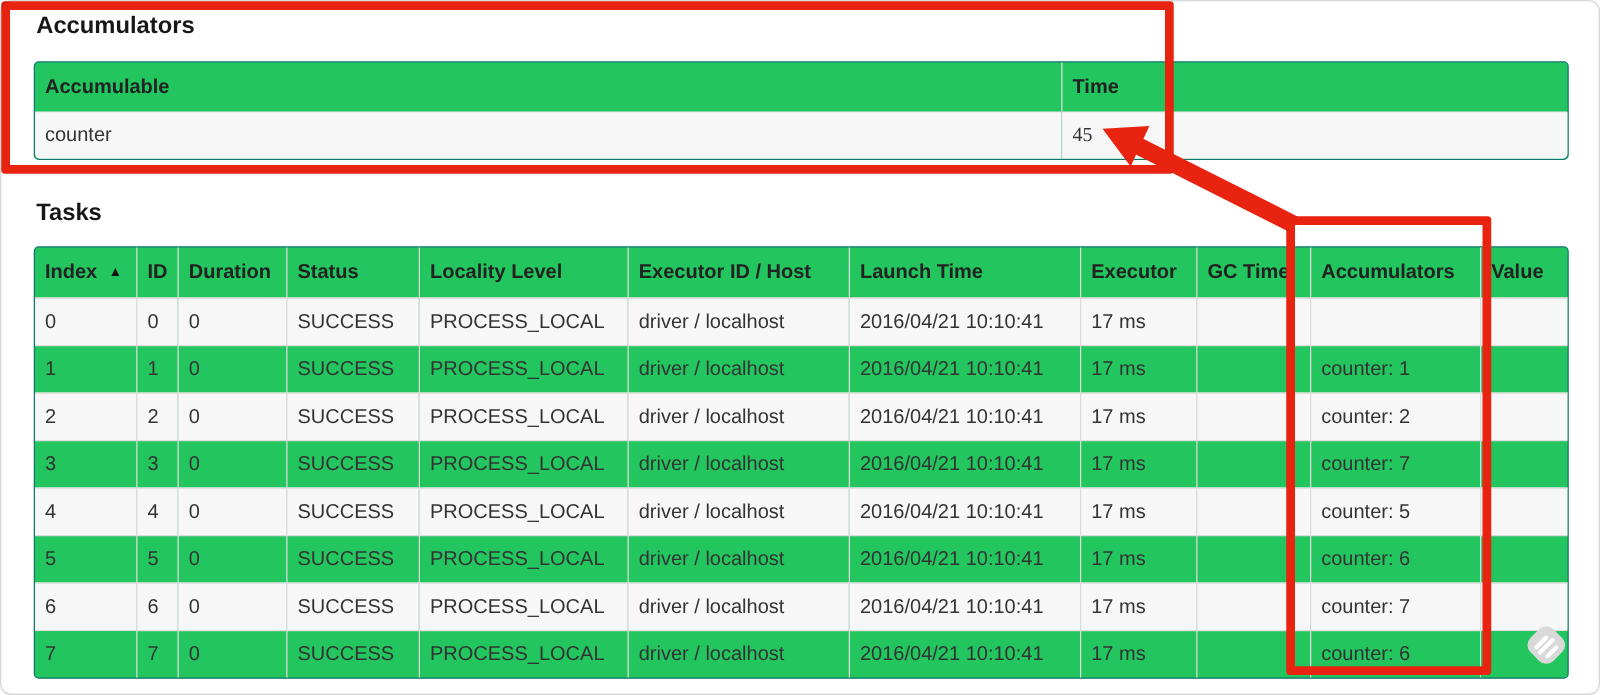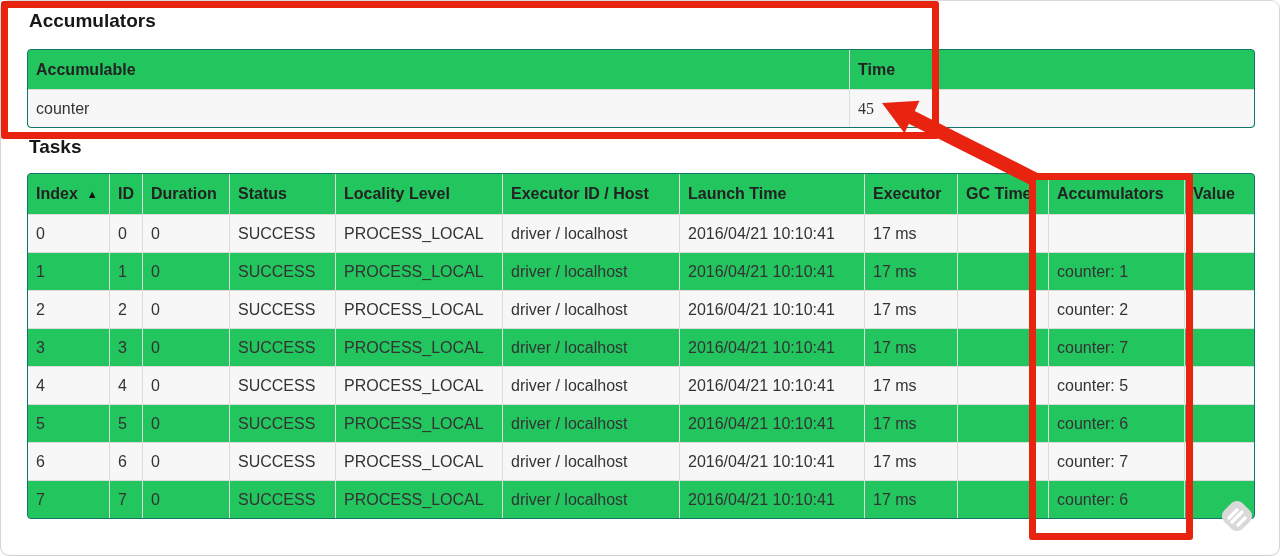--- a/index.html
+++ b/index.html
@@ -5,21 +5,21 @@
   html,body{margin:0;padding:0;background:#ffffff;}
   body{
     width:1280px;height:556px;position:relative;overflow:hidden;
     font-family:"Liberation Sans","DejaVu Sans",sans-serif;
     color:#333;font-size:16px;
   }
   .page{position:absolute;inset:0;background:#fff;}
   
   .section{position:absolute;}
   .sec-acc{left:27px;top:8px;width:1226px;}
-  .sec-tasks{left:27px;top:134px;width:1094px;}
+  .sec-tasks{left:27px;top:158px;width:1094px;}
   h4.heading{
     margin:0 0 0 2px;font-size:19px;line-height:26px;font-weight:bold;color:#171717;
   }
   .sec-acc h4.heading{margin-bottom:15px;}
   .sec-tasks h4.heading{margin-bottom:13px;}
   
   table.tbl{
     border-collapse:separate;border-spacing:0;table-layout:fixed;
     width:1226px;background:#22c55e;
     border:1px solid #0f766e;border-radius:4px;

